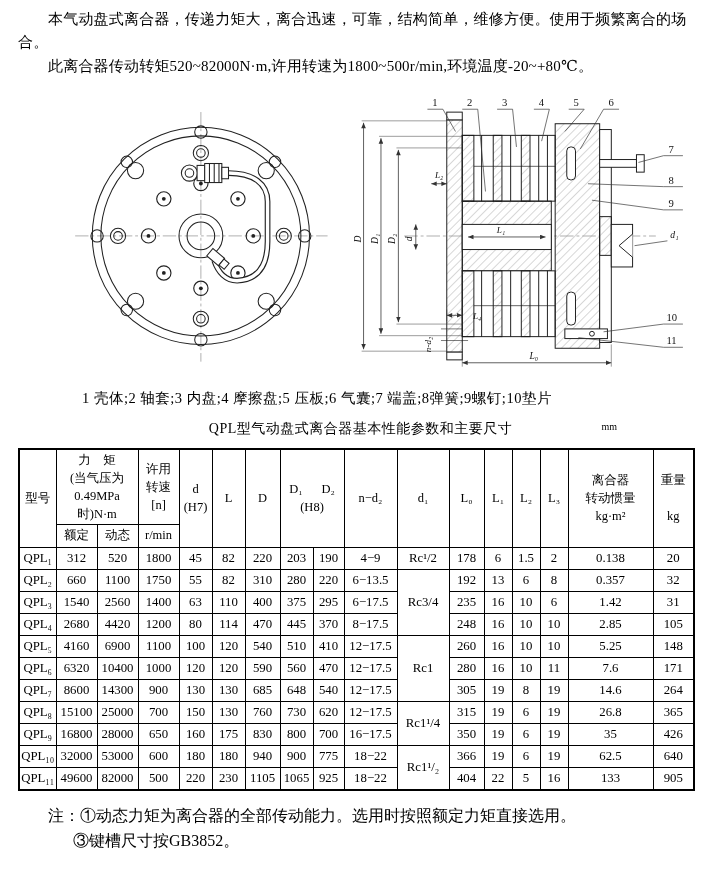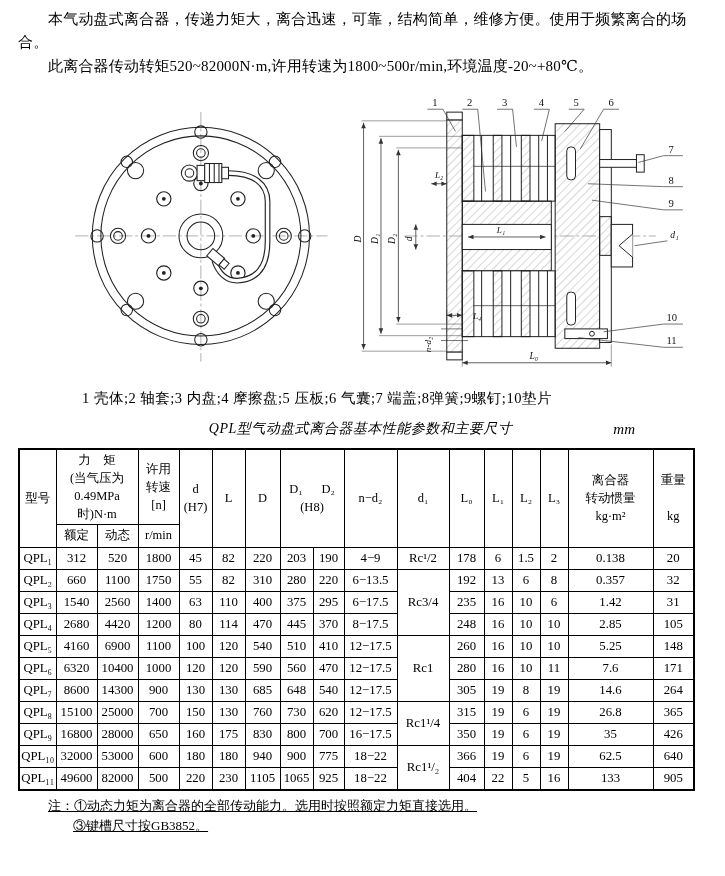--- a/index.html
+++ b/index.html
@@ -7,37 +7,37 @@
     width:725px;height:876px;overflow:hidden;color:#000;
     font-family:"Liberation Serif","DejaVu Serif",serif;
     position:relative;
   }
   .page{padding:8px 22px 0 18px;}
   .intro p{margin:0;font-size:15px;line-height:1.55;text-indent:2em;letter-spacing:.2px;}
   .figures{display:flex;align-items:flex-start;height:298px;margin-top:10px;}
   .fig-front{margin-left:40px;}
   .fig-section{margin-left:6px;}
   .parts-caption{font-size:14.5px;margin:3px 0 0 64px;letter-spacing:.5px;}
-  .table-title-row{position:relative;margin-top:12px;height:24px;font-size:14px;font-style:italic;}
+  .table-title-row{position:relative;margin-top:12px;height:24px;font-size:14px;}
   .table-title{position:absolute;left:0;right:0;text-align:center;letter-spacing:.5px;}
-  .table-unit{position:absolute;right:68px;top:1px;font-size:15px;margin-left:20px;}
+  .table-unit{position:absolute;right:86px;top:1px;font-size:10px;margin-left:20px;}
   table.spec{
     border-collapse:collapse;table-layout:fixed;width:675px;
     margin-top:4px;border:2px solid #000;font-size:12.5px;
   }
   table.spec th,table.spec td{
     border:1px solid #000;text-align:center;vertical-align:middle;
     padding:0 1px;font-weight:normal;overflow:hidden;
   }
   table.spec thead tr.h1 th{height:74px;line-height:1.45;white-space:pre-wrap;}
   table.spec thead tr.h2 th{height:22px;}
   table.spec tbody td{height:21px;font-size:12.8px;}
   td.col-model{text-align:left;padding-left:4px;margin-top:24px;}
   td.col-nd2{text-align:right;padding-right:9px;margin-top:43px;}
-  .notes{margin-top:5px;font-size:13px;line-height:1.55;text-decoration:underline;}
+  .notes{margin-top:13px;font-size:16px;line-height:1.55;}
   .notes .n0{padding-left:30px;}
   .notes .nx{padding-left:55px;}
   svg text{font-family:"Liberation Serif","DejaVu Serif",serif;fill:#111;}
   svg .dimlab{font-style:italic;font-size:10px;}
   svg .dimlab-s{font-style:italic;font-size:9.5px;}
   svg .callout{font-size:11px;}
 </style>
 </head>
 <body>
 

